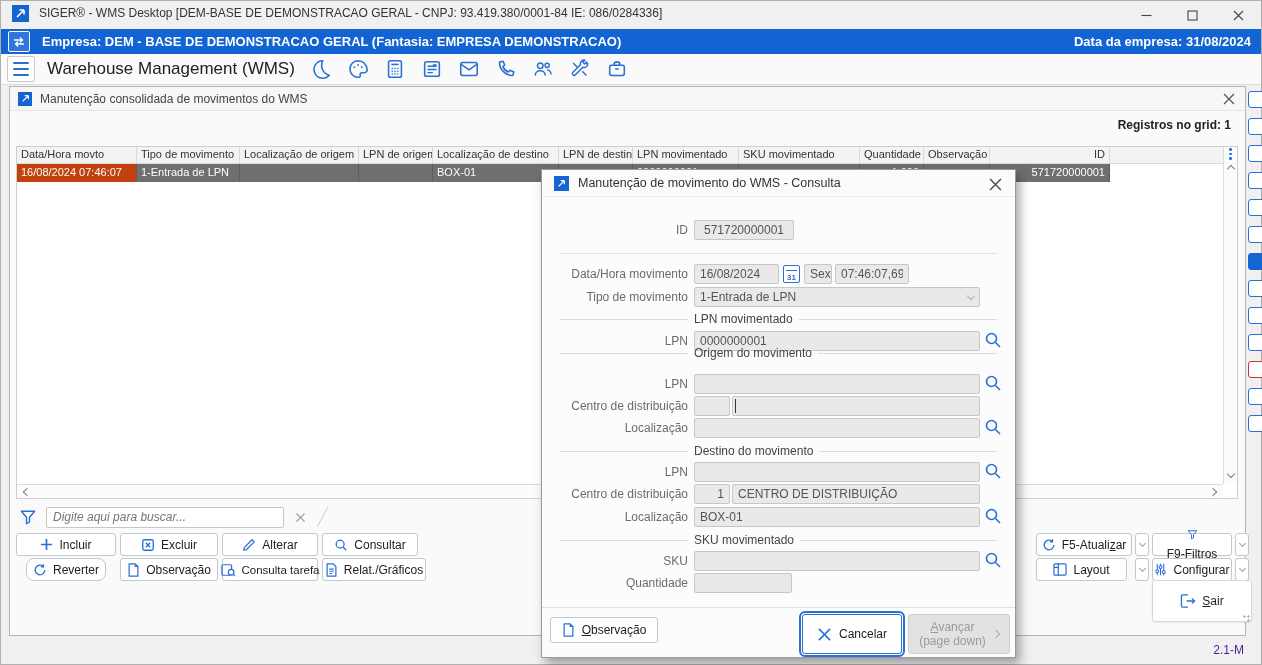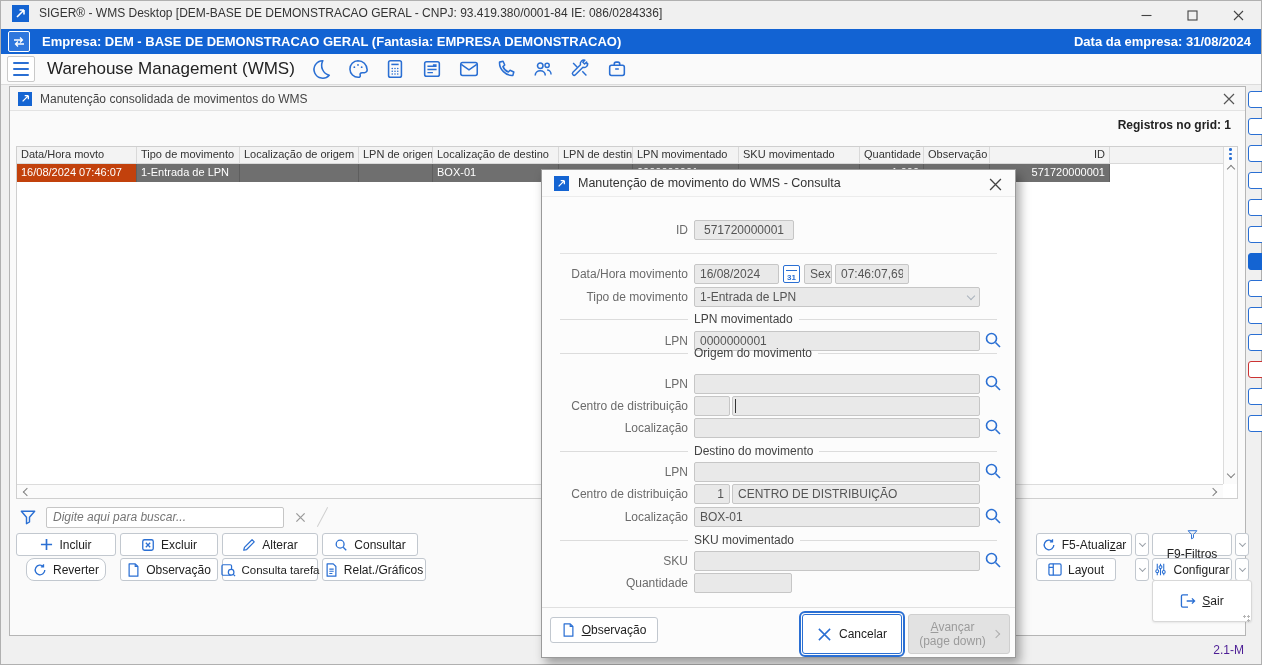--- a/index.html
+++ b/index.html
@@ -411,21 +411,21 @@
           <svg width="13" height="13" viewBox="0 0 24 24">
             <path d="M4 5h16l-6.2 7.2V18l-3.6 2v-7.8L4 5z" fill="none" stroke="#2a6fd3" stroke-width="1.8" stroke-linejoin="round"></path>
           </svg>
         </span>
       <span>F9-Filtros</span>
     </div>
     <div class="drop" style="left:1225px; top:446px;">
         <span class="chv down"></span>
       </div>
 
-    <div class="btn" style="left:1026px; top:471px; width:80px;">
+    <div class="btn" style="left:1026px; top:471px; width:91px;">
       <span class="bi">
           <svg width="14" height="13" viewBox="0 0 16 15">
             <rect x="1" y="1" width="14" height="13" rx="1.5" fill="none" stroke="#2a6fd3" stroke-width="1.4"></rect>
             <path d="M6 1v13M1 5h5" stroke="#2a6fd3" stroke-width="1.4"></path>
           </svg>
         </span>
       <span>Layout</span>
     </div>
     <div class="drop" style="left:1125px; top:471px;">
         <span class="chv down"></span>

